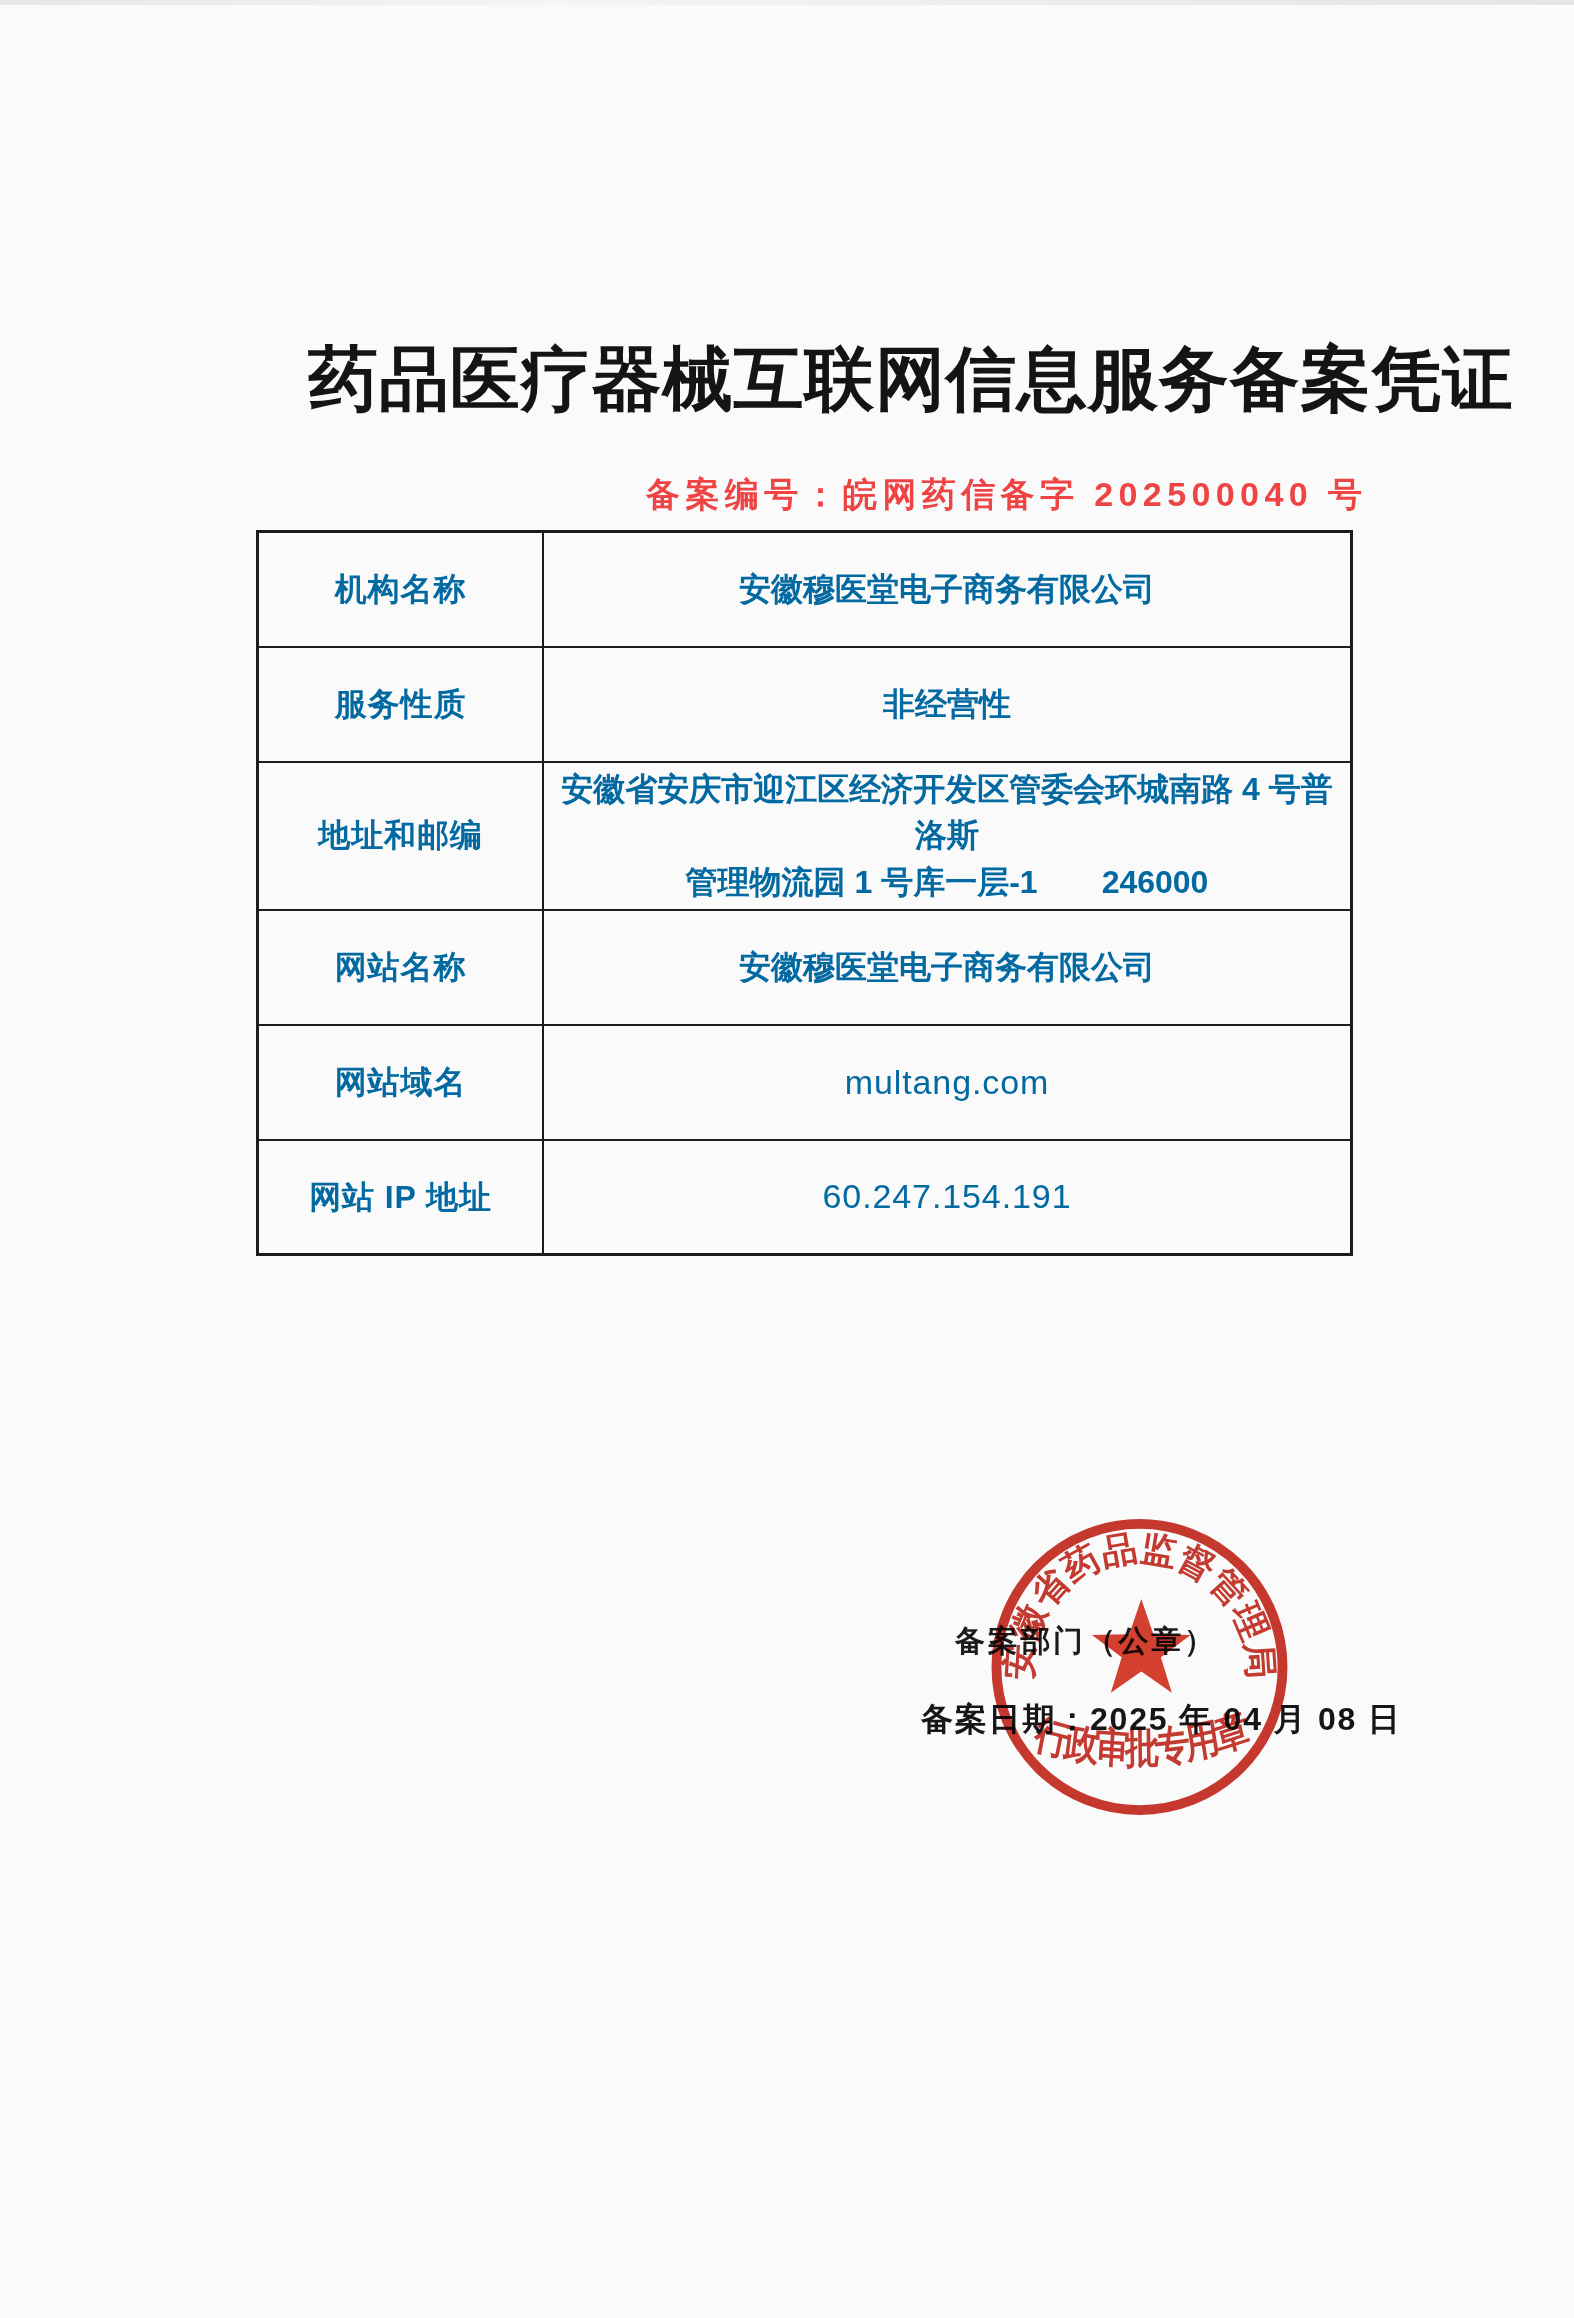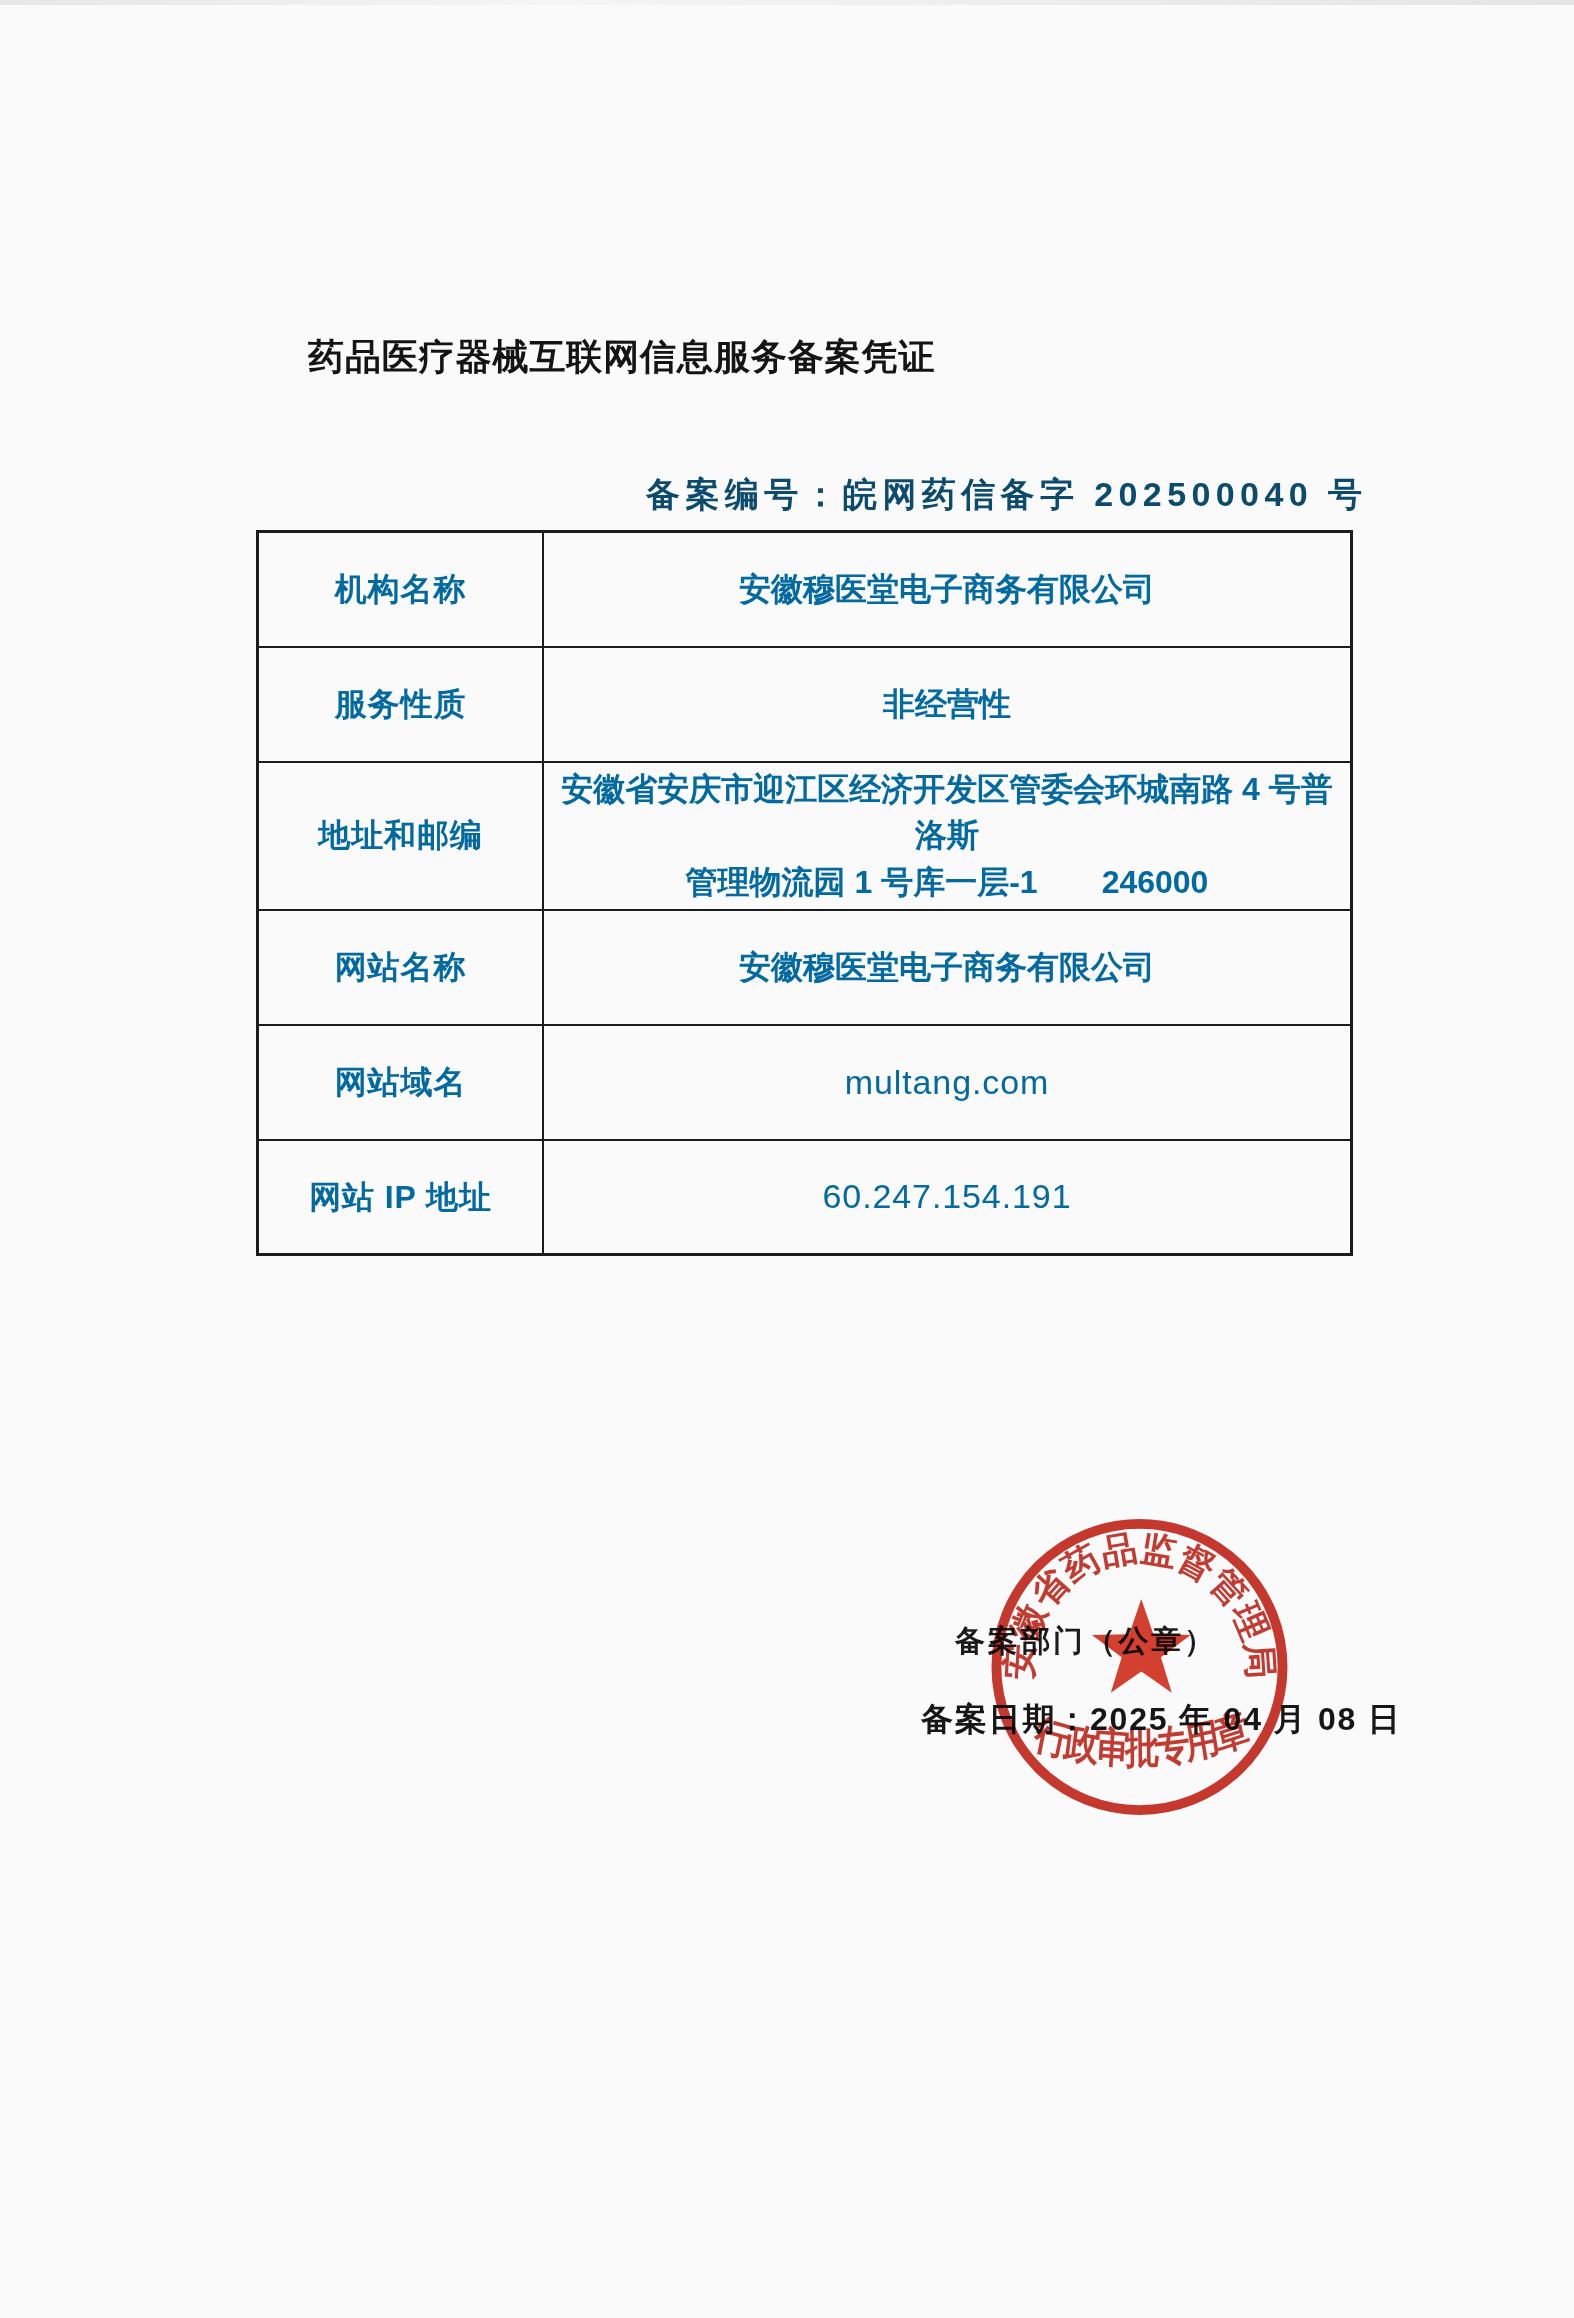--- a/index.html
+++ b/index.html
@@ -12,27 +12,27 @@
     overflow:hidden;
   }
   .page{position:absolute;inset:0;background:#fafafb;}
   .scan-edge{
     position:absolute;top:0;left:0;right:0;height:4.5px;
     background:linear-gradient(to right, rgba(110,110,125,.28), rgba(150,150,165,.10) 35%, rgba(120,120,135,.26) 80%, rgba(110,110,125,.3));
     opacity:.5;
   }
   .title{
     position:absolute;left:308px;top:333px;
-    font-size:36px;font-weight:bold;letter-spacing:0.9px;
+    font-size:70px;font-weight:bold;letter-spacing:0.9px;
     white-space:nowrap;color:#141414;margin:0;
   }
   .filing-no{
     position:absolute;left:646px;top:472px;
     font-size:34px;font-weight:bold;letter-spacing:5.4px;
-    white-space:nowrap;color:#0c4a6e;
+    white-space:nowrap;color:#ef4444;
   }
   table.info{
     position:absolute;left:256px;top:530px;
     width:1097px;border-collapse:collapse;table-layout:fixed;
     border:3.6px solid #1c1c1c;
   }
   table.info tr{height:115px;}
   table.info td{
     border:2.7px solid #1c1c1c;
     vertical-align:middle;text-align:center;

